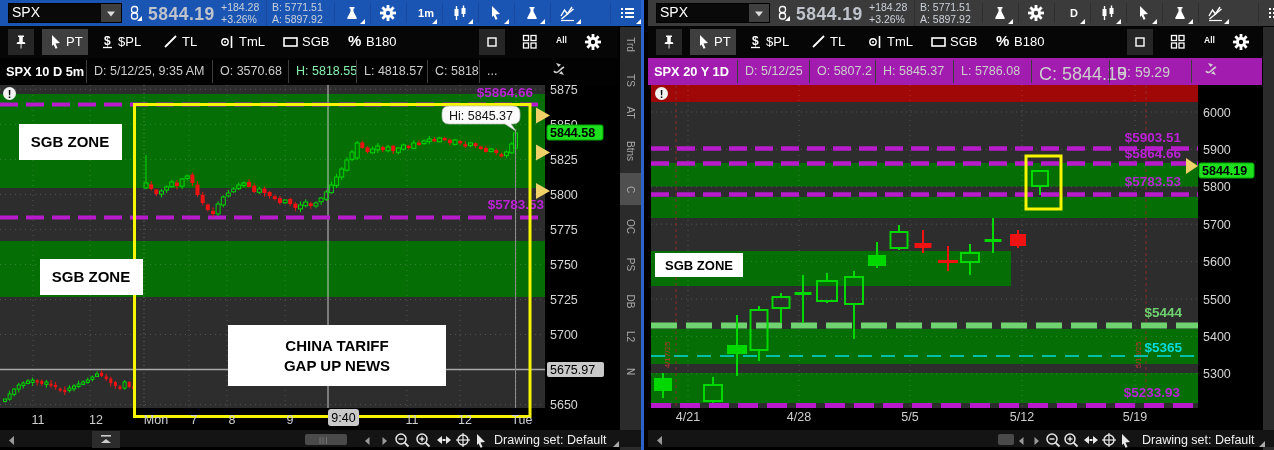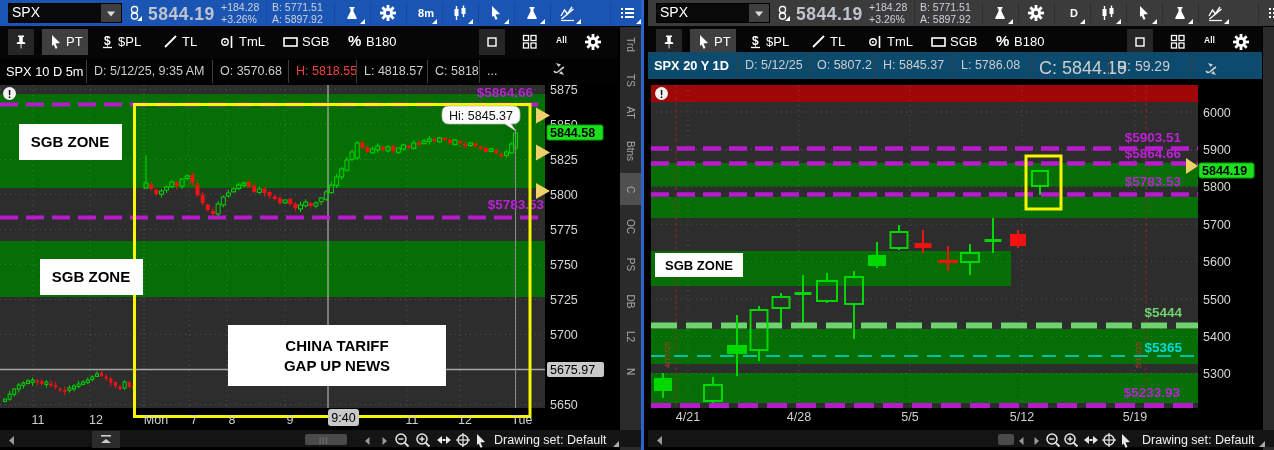--- a/index.html
+++ b/index.html
@@ -41,21 +41,21 @@
           <rect x="-1.4" y="-8" width="2.8" height="4" transform="rotate(135)"></rect>
           <rect x="-1.4" y="-8" width="2.8" height="4" transform="rotate(180)"></rect>
           <rect x="-1.4" y="-8" width="2.8" height="4" transform="rotate(225)"></rect>
           <rect x="-1.4" y="-8" width="2.8" height="4" transform="rotate(270)"></rect>
           <rect x="-1.4" y="-8" width="2.8" height="4" transform="rotate(315)"></rect>
           <circle r="5"></circle>
           <circle r="2.2" fill="#1a55b4"></circle>
         </g>
       </svg>
       <div class="abs" style="left:406px;top:3px;width:1px;height:20px;background:#1648a0"></div>
-      <div class="abs" style="left:416px;top:7px;width:20px;text-align:center;color:#fff;font-size:11px;font-weight:bold">8m</div>
+      <div class="abs" style="left:416px;top:7px;width:20px;text-align:center;color:#fff;font-size:11px;font-weight:bold">1m</div>
       <svg class="abs" style="left:416px;top:5px" width="22" height="20">
         <path d="M 16 19 l 5 0 l 0 -5 z" fill="#fff"></path>
       </svg>
       <div class="abs" style="left:442px;top:3px;width:1px;height:20px;background:#1648a0"></div>
       <svg class="abs" style="left:452px;top:5px" width="22" height="20">
         <g transform="translate(0,0) scale(1.0)" fill="#fff">
           <rect x="2.5" y="4" width="4" height="7"></rect>
           <line x1="4.5" y1="1" x2="4.5" y2="15" stroke="#fff" stroke-width="1.4"></line>
           <rect x="9.5" y="3" width="4" height="6"></rect>
           <line x1="11.5" y1="0.5" x2="11.5" y2="12" stroke="#fff" stroke-width="1.4"></line>
@@ -169,27 +169,27 @@
           <rect x="-1.4" y="-8" width="2.8" height="4" transform="rotate(180)"></rect>
           <rect x="-1.4" y="-8" width="2.8" height="4" transform="rotate(225)"></rect>
           <rect x="-1.4" y="-8" width="2.8" height="4" transform="rotate(270)"></rect>
           <rect x="-1.4" y="-8" width="2.8" height="4" transform="rotate(315)"></rect>
           <circle r="5"></circle>
           <circle r="2.2" fill="#060606"></circle>
         </g>
       </svg>
     </div>
     <div class="abs" style="left:0px;top:58px;width:618px;height:27px;background:#020202">
-      <div class="abs" style="left:6px;top:6px;color:#fff;font-size:12.8px;font-weight:normal">SPX 10 D 5m</div>
+      <div class="abs" style="left:6px;top:6px;color:#fff;font-size:12.8px;font-weight:bold">SPX 10 D 5m</div>
       <div class="abs" style="left:86px;top:2px;width:1px;height:23px;background:#3d3d3d"></div>
       <div class="abs" style="left:94px;top:6px;color:#cdcdcd;font-size:12.5px">D: 5/12/25, 9:35 AM</div>
       <div class="abs" style="left:212px;top:2px;width:1px;height:23px;background:#3d3d3d"></div>
       <div class="abs" style="left:220px;top:6px;color:#cdcdcd;font-size:12.5px">O: 3570.68</div>
       <div class="abs" style="left:288px;top:2px;width:1px;height:23px;background:#3d3d3d"></div>
-      <div class="abs" style="left:296px;top:6px;color:#ef4444;font-size:12.5px">H: 5818.55</div>
+      <div class="abs" style="left:296px;top:6px;color:#86efac;font-size:12.5px">H: 5818.55</div>
       <div class="abs" style="left:356px;top:2px;width:1px;height:23px;background:#3d3d3d"></div>
       <div class="abs" style="left:364px;top:6px;color:#cdcdcd;font-size:12.5px">L: 4818.57</div>
       <div class="abs" style="left:427px;top:2px;width:1px;height:23px;background:#3d3d3d"></div>
       <div class="abs" style="left:435px;top:6px;color:#cdcdcd;font-size:12.5px">C: 5818</div>
       <div class="abs" style="left:479px;top:2px;width:1px;height:23px;background:#3d3d3d"></div>
       <div class="abs" style="left:487px;top:6px;color:#cdcdcd;font-size:12.5px">...</div>
     </div>
     <svg class="abs" style="left:552px;top:62px" width="18" height="16">
       <g transform="translate(0,0) scale(1.0)">
         <path d="M2 9 Q4 12 7 9 T12 5" fill="none" stroke="#cfcfcf" stroke-width="1.6"></path>
@@ -358,21 +358,21 @@
           <rect x="-1.4" y="-8" width="2.8" height="4" transform="rotate(135)"></rect>
           <rect x="-1.4" y="-8" width="2.8" height="4" transform="rotate(180)"></rect>
           <rect x="-1.4" y="-8" width="2.8" height="4" transform="rotate(225)"></rect>
           <rect x="-1.4" y="-8" width="2.8" height="4" transform="rotate(270)"></rect>
           <rect x="-1.4" y="-8" width="2.8" height="4" transform="rotate(315)"></rect>
           <circle r="5"></circle>
           <circle r="2.2" fill="#060606"></circle>
         </g>
       </svg>
     </div>
-    <div class="abs" style="left:648px;top:52px;width:614px;height:27px;background:#0c4a6e">
+    <div class="abs" style="left:648px;top:58px;width:614px;height:27px;background:#a21caf">
       <div class="abs" style="left:6px;top:6px;color:#fff;font-size:12.8px;font-weight:bold">SPX 20 Y 1D</div>
       <div class="abs" style="left:89px;top:2px;width:1px;height:23px;background:#3d3d3d"></div>
       <div class="abs" style="left:97px;top:6px;color:#cdcdcd;font-size:12.5px">D: 5/12/25</div>
       <div class="abs" style="left:161px;top:2px;width:1px;height:23px;background:#3d3d3d"></div>
       <div class="abs" style="left:169px;top:6px;color:#cdcdcd;font-size:12.5px">O: 5807.2</div>
       <div class="abs" style="left:227px;top:2px;width:1px;height:23px;background:#3d3d3d"></div>
       <div class="abs" style="left:235px;top:6px;color:#cdcdcd;font-size:12.5px">H: 5845.37</div>
       <div class="abs" style="left:305px;top:2px;width:1px;height:23px;background:#3d3d3d"></div>
       <div class="abs" style="left:313px;top:6px;color:#cdcdcd;font-size:12.5px">L: 5786.08</div>
       <div class="abs" style="left:383px;top:2px;width:1px;height:23px;background:#3d3d3d"></div>

